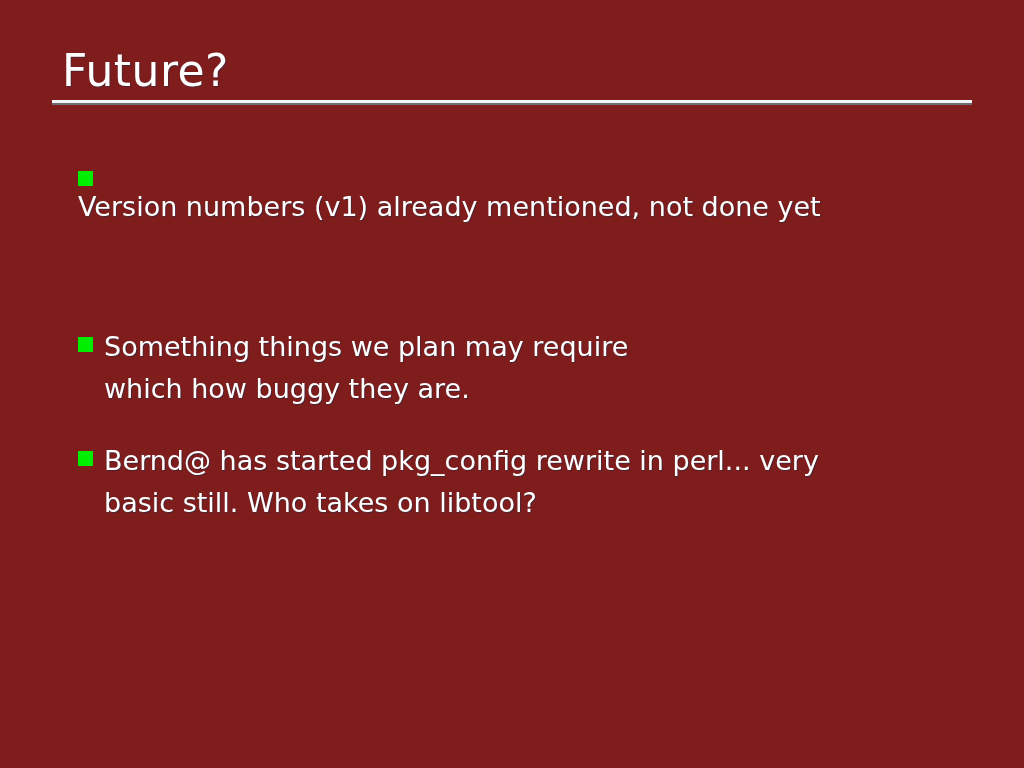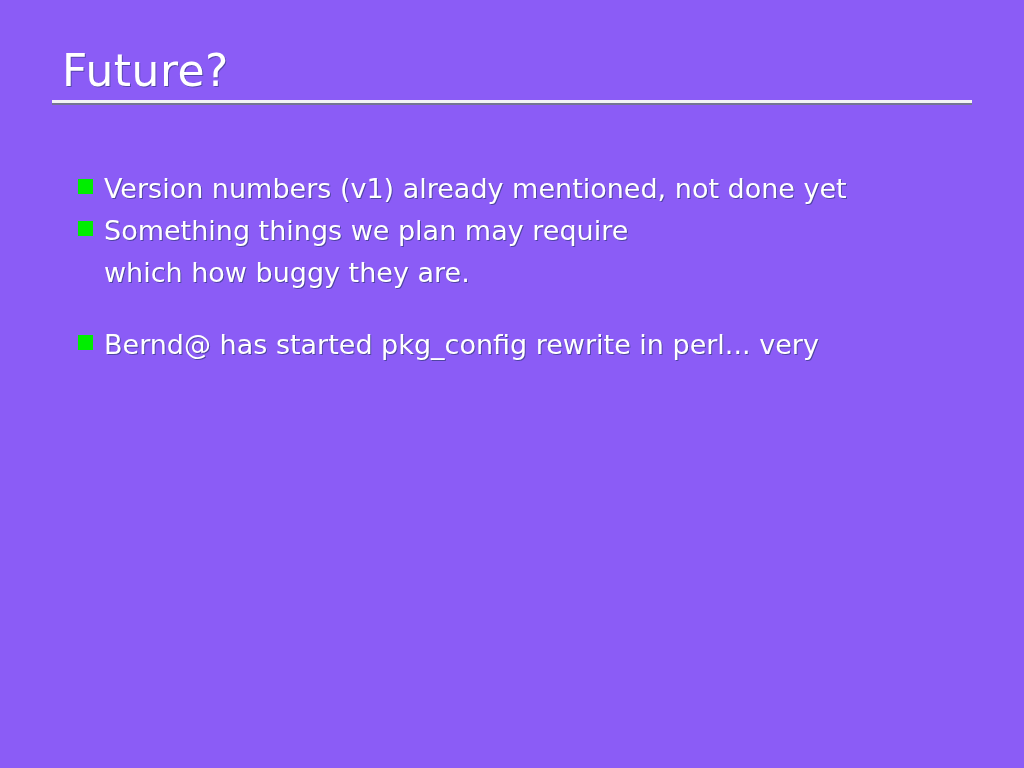--- a/index.html
+++ b/index.html
@@ -11,21 +11,21 @@
     width: 1024px;
     height: 768px;
     overflow: hidden;
     font-family: "DejaVu Sans", sans-serif;
   }
 
   #slide {
     position: relative;
     width: 1024px;
     height: 768px;
-    background: #8b5cf6;
+    background: #7f1d1d;
     box-sizing: border-box;
   }
 
   
   #title-block {
     position: absolute;
     left: 52px;
     top: 44px;
     width: 920px;
   }
@@ -81,22 +81,22 @@
     color: #ffffff;
     text-shadow: 1px 1px 0 rgba(20, 45, 75, 0.5);
   }
 
   .bullet-text .line {
     display: block;
     white-space: nowrap;
   }
 
   
-  #bullet-row-0 { margin-top: 8px; }
-  #bullet-row-1 { }
+  #bullet-row-0 { margin-top: 0px; flex-direction: column; }
+  #bullet-row-1 { margin-top: 98px; }
   #bullet-row-2 { margin-top: 30px; }
 </style>
 </head>
 <body>
 
 <div id="slide">
 
   <div id="title-block">
     <div id="slide-title">Future?</div>
     <div id="title-rule"></div>
@@ -116,17 +116,18 @@
       <span class="bullet-text">
         <span class="line">Something things we plan may require</span>
         <span class="line">which how buggy they are.</span>
       </span>
     </div>
 
     <div class="bullet-row" id="bullet-row-2">
       <span class="bullet-marker"></span>
       <span class="bullet-text">
         <span class="line">Bernd@ has started pkg_config rewrite in perl... very</span>
+        <span class="line">basic still. Who takes on libtool?</span>
       </span>
     </div>
 
   </div>
 </div>
 
 </body></html>

